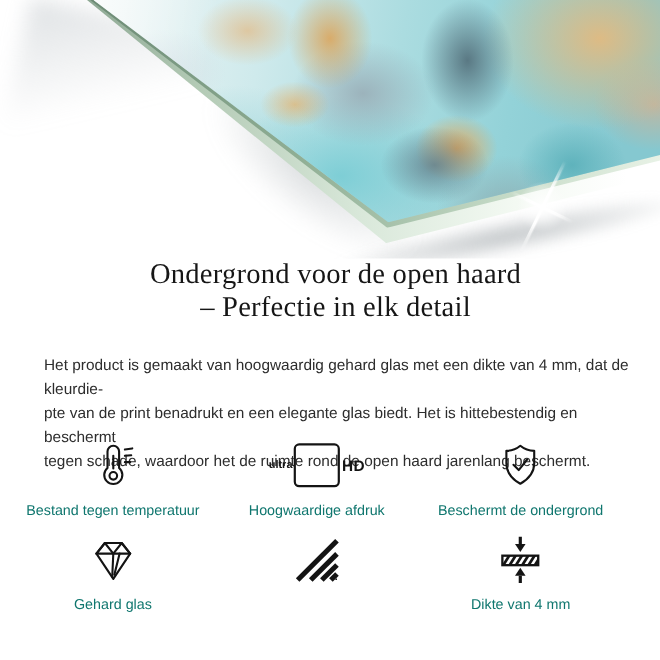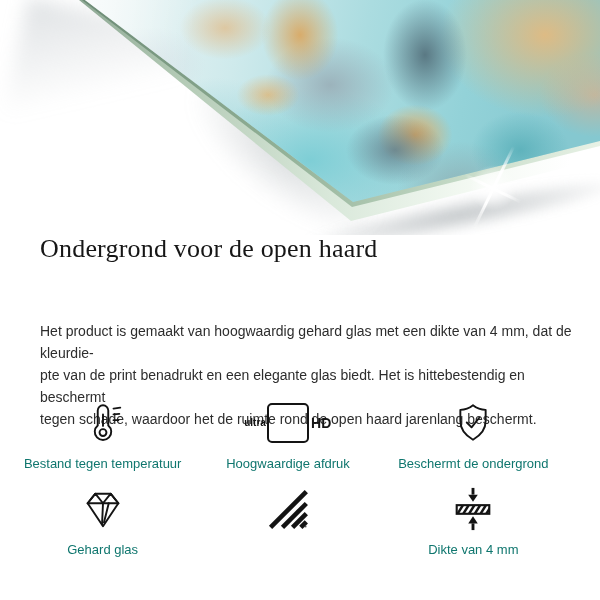--- a/index.html
+++ b/index.html
@@ -84,22 +84,23 @@
     <div class="glass-under"></div>
     <div class="glass-seam"></div>
     <div class="glass-face"></div>
     <div class="sparkle">
       <div class="glow"></div>
         <div class="ray-v"></div>
         <div class="ray-h"></div>
     </div>
   </div>
 
-  <h1 class="heading" style="margin:0;font-size:26px;font-weight:400;">
+  <h1 class="heading" style="margin:0;font-size:26px;font-weight:400;text-align:center;">
     <span>Ondergrond voor de open haard</span><br>
+    <span>– Perfectie in elk detail</span>
   </h1>
 
   <div class="para">
     <div>Het product is gemaakt van hoogwaardig gehard glas met een dikte van 4 mm, dat de kleurdie-</div>
     <div>pte van de print benadrukt en een elegante glas biedt. Het is hittebestendig en beschermt</div>
     <div>tegen schade, waardoor het de ruimte rond de open haard jarenlang beschermt.</div>
   </div>
 
   <div class="grid">
 

